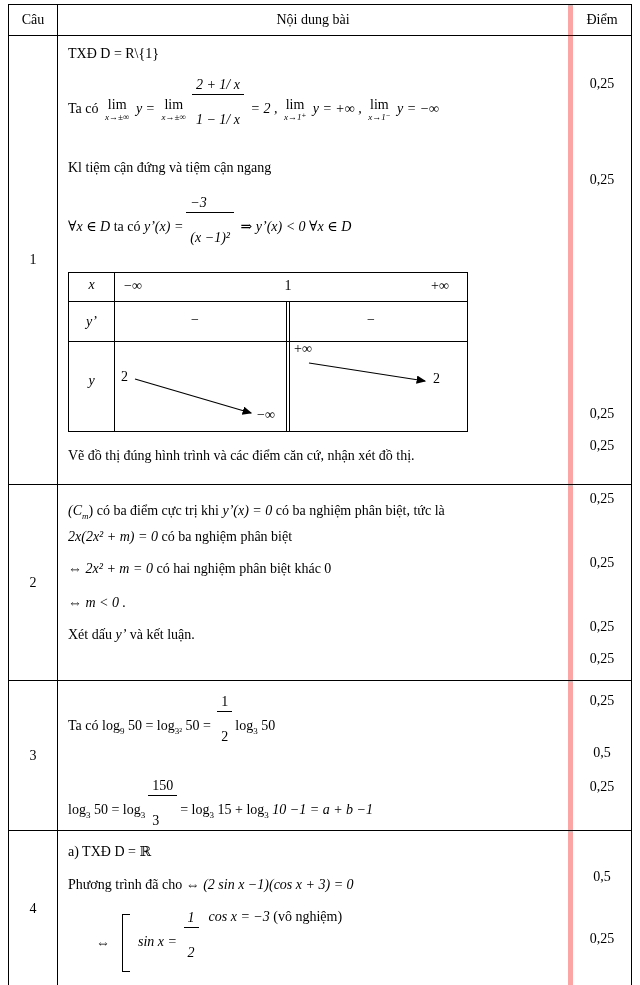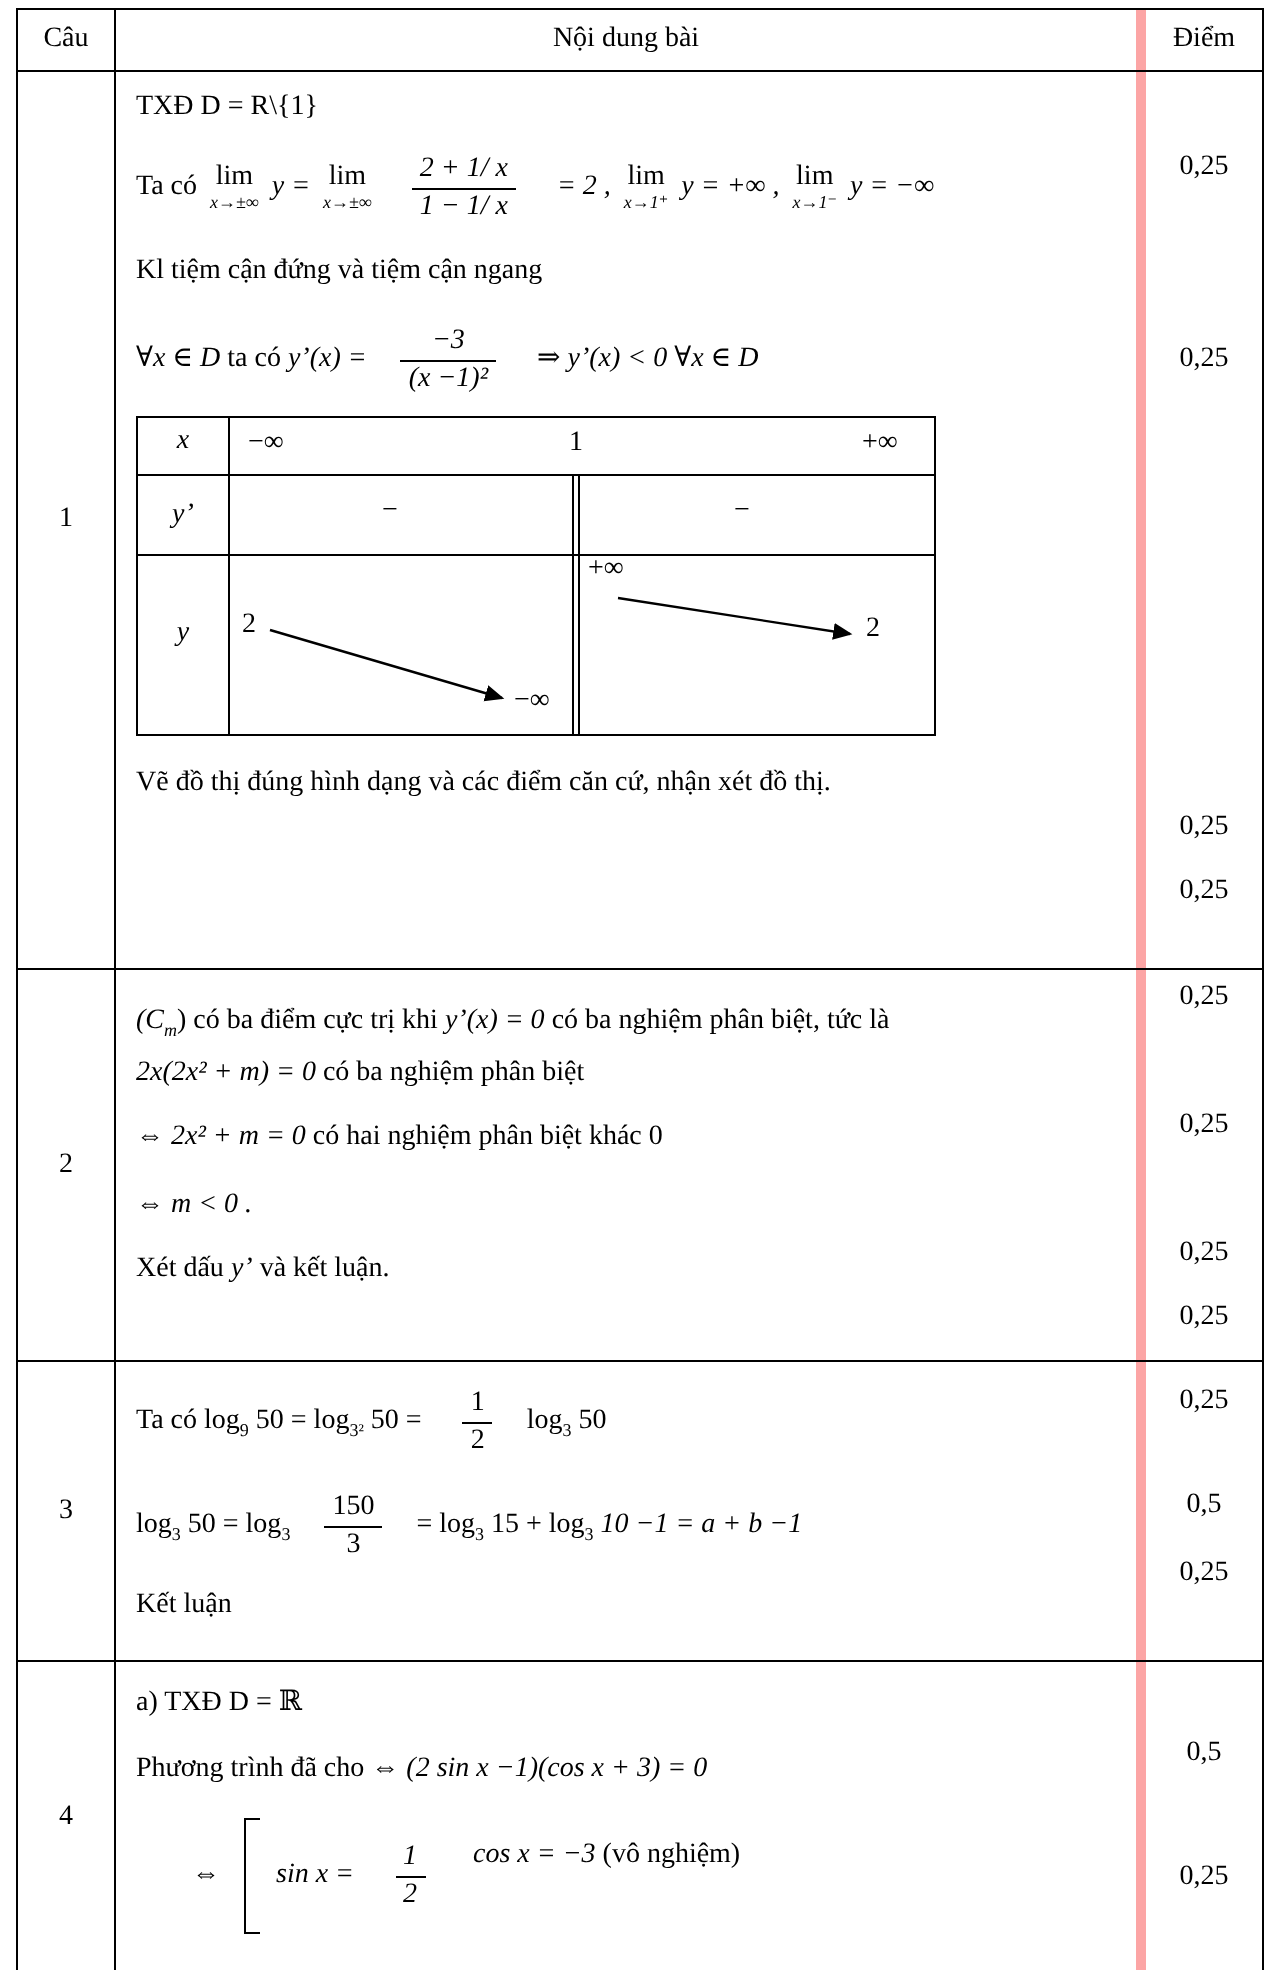--- a/index.html
+++ b/index.html
@@ -22,23 +22,23 @@
     flex: 1 1 auto; border-right: 5px solid #fca5a5;
     padding: 6px 8px; position: relative; overflow: hidden;
   }
   .cell-points { width: 58px; flex: 0 0 58px; position: relative; }
   .header-row { height: 31px; }
   .hcell { display: flex; align-items: center; justify-content: center; padding: 0; }
   .pt { position: absolute; left: 0; width: 100%; text-align: center; }
   .m { font-style: italic; }
   .line { margin: 12px 0 0 2px; min-height: 20px; }
   sub.lg { font-size: 9px; line-height: 0; }
-  .frac { display: inline-block; vertical-align: middle; text-align: center; margin: 0 17px; }
+  .frac { display: inline-block; vertical-align: middle; text-align: left; margin: 0 3px; }
   .frac .fn { display: block; padding: 0 4px; border-bottom: 1px solid #000; line-height: 1.25; }
-  .frac .fd { display: block; padding: 0 4px; line-height: 1.25; }
+  .frac .fd { display: block; padding: 16px 4px; line-height: 1.25; }
   .lim { display: inline-block; vertical-align: middle; text-align: center; line-height: 1; margin: 0 3px; }
   .lim .op { display: block; font-style: normal; }
   .lim .sb { display: block; font-size: 9px; margin-top: 1px; }
   
   .bbt { position: relative; width: 400px; height: 160px; border: 1px solid #000; margin: 10px 0 0 2px; }
   .bbt-h { position: absolute; left: 0; right: 0; border-top: 1px solid #000; height: 0; }
   .bbt-v { position: absolute; top: 0; bottom: 0; border-left: 1px solid #000; width: 0; }
   .bbt-double { position: absolute; top: 28px; bottom: 0; left: 217px; width: 4px;
                 border-left: 1px solid #000; border-right: 1px solid #000; }
   .bbt-svg { position: absolute; left: 0; top: 0; pointer-events: none; }
@@ -97,21 +97,21 @@
         <div class="bbt-lbl" style="left:122px;top:39px">−</div>
         <div class="bbt-lbl" style="left:298px;top:39px">−</div>
         <div class="bbt-lbl lblcol m" style="left:0;top:100px">y</div>
         <div class="bbt-lbl" style="left:52px;top:96px">2</div>
         <div class="bbt-lbl" style="left:188px;top:134px">−∞</div>
         <div class="bbt-lbl" style="left:225px;top:68px">+∞</div>
         <div class="bbt-lbl" style="left:364px;top:98px">2</div>
       </div>
 
 
-      <div class="line" style="margin-top:16px"><span>Vẽ đồ thị đúng hình dạng và các điểm căn cứ, nhận xét đồ thị.</span></div>
+      <div class="line" style="margin-top:16px"><span>Vẽ đồ thị đúng hình trình và các điểm căn cứ, nhận xét đồ thị.</span></div>
 
     </div>
     <div class="cell-points">
       <div class="pt" style="top:40px">0,25</div>
       <div class="pt" style="top:136px">0,25</div>
       <div class="pt" style="top:370px">0,25</div>
       <div class="pt" style="top:402px">0,25</div>
     </div>
   </div>
 

